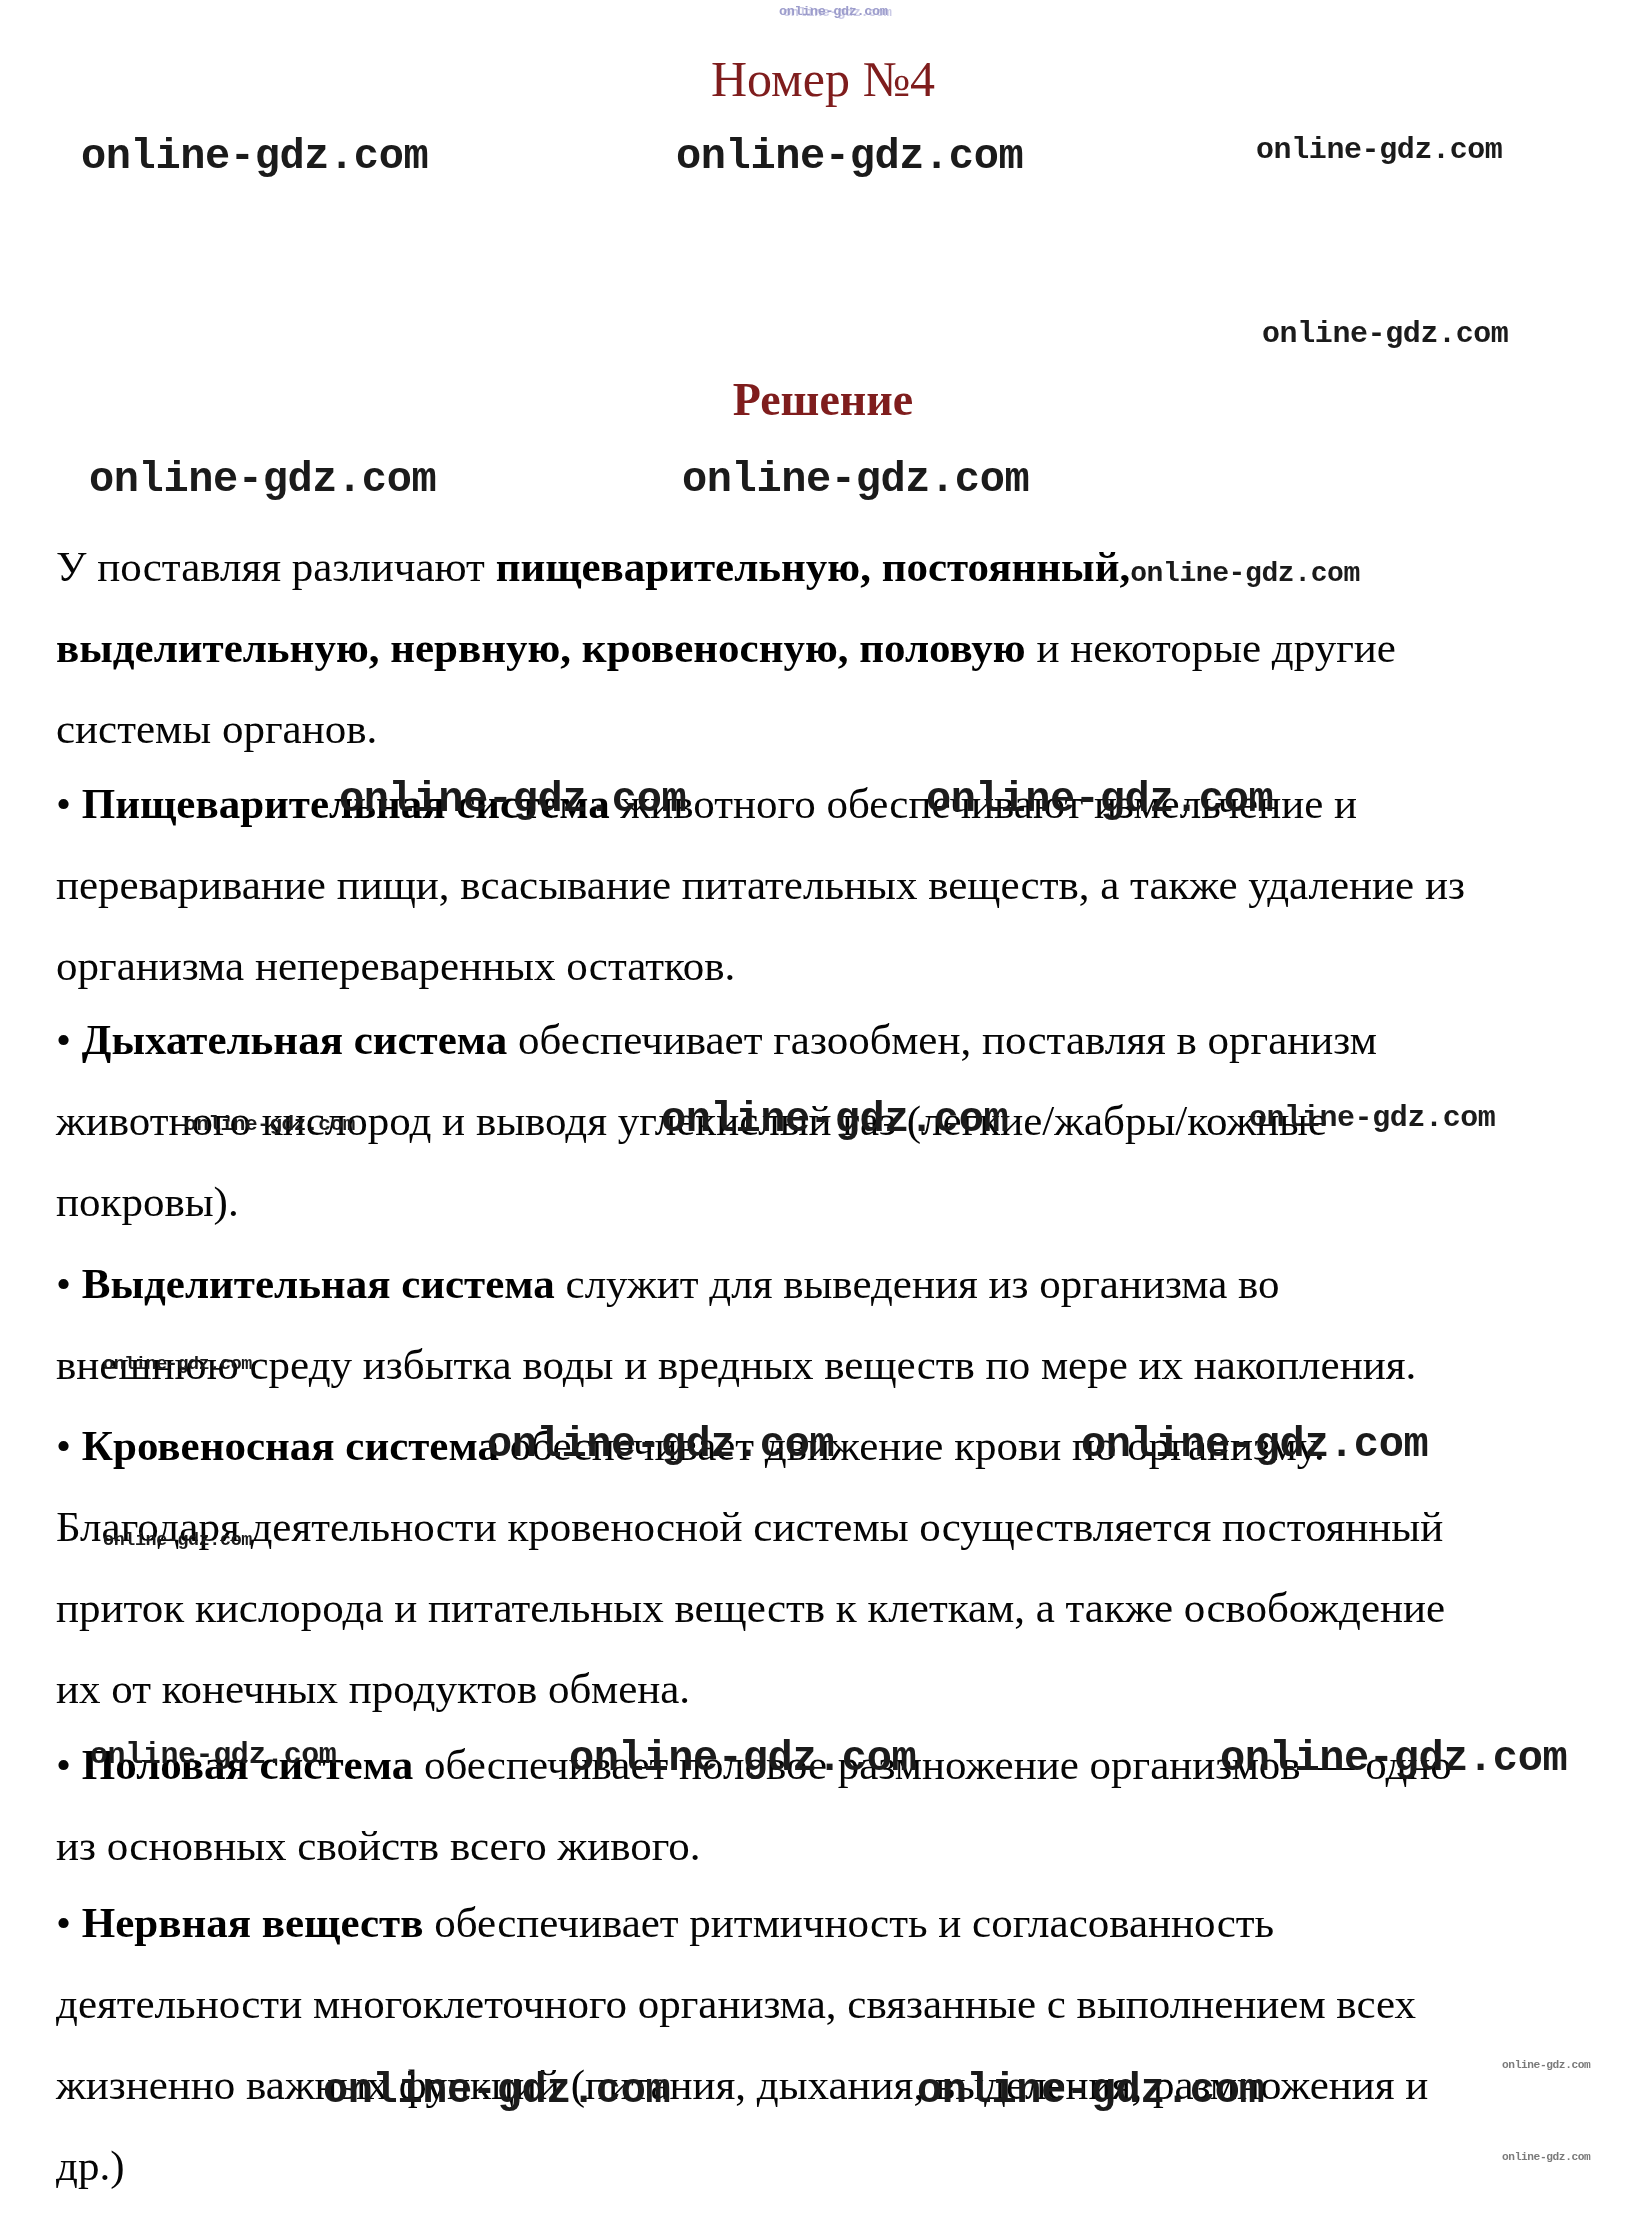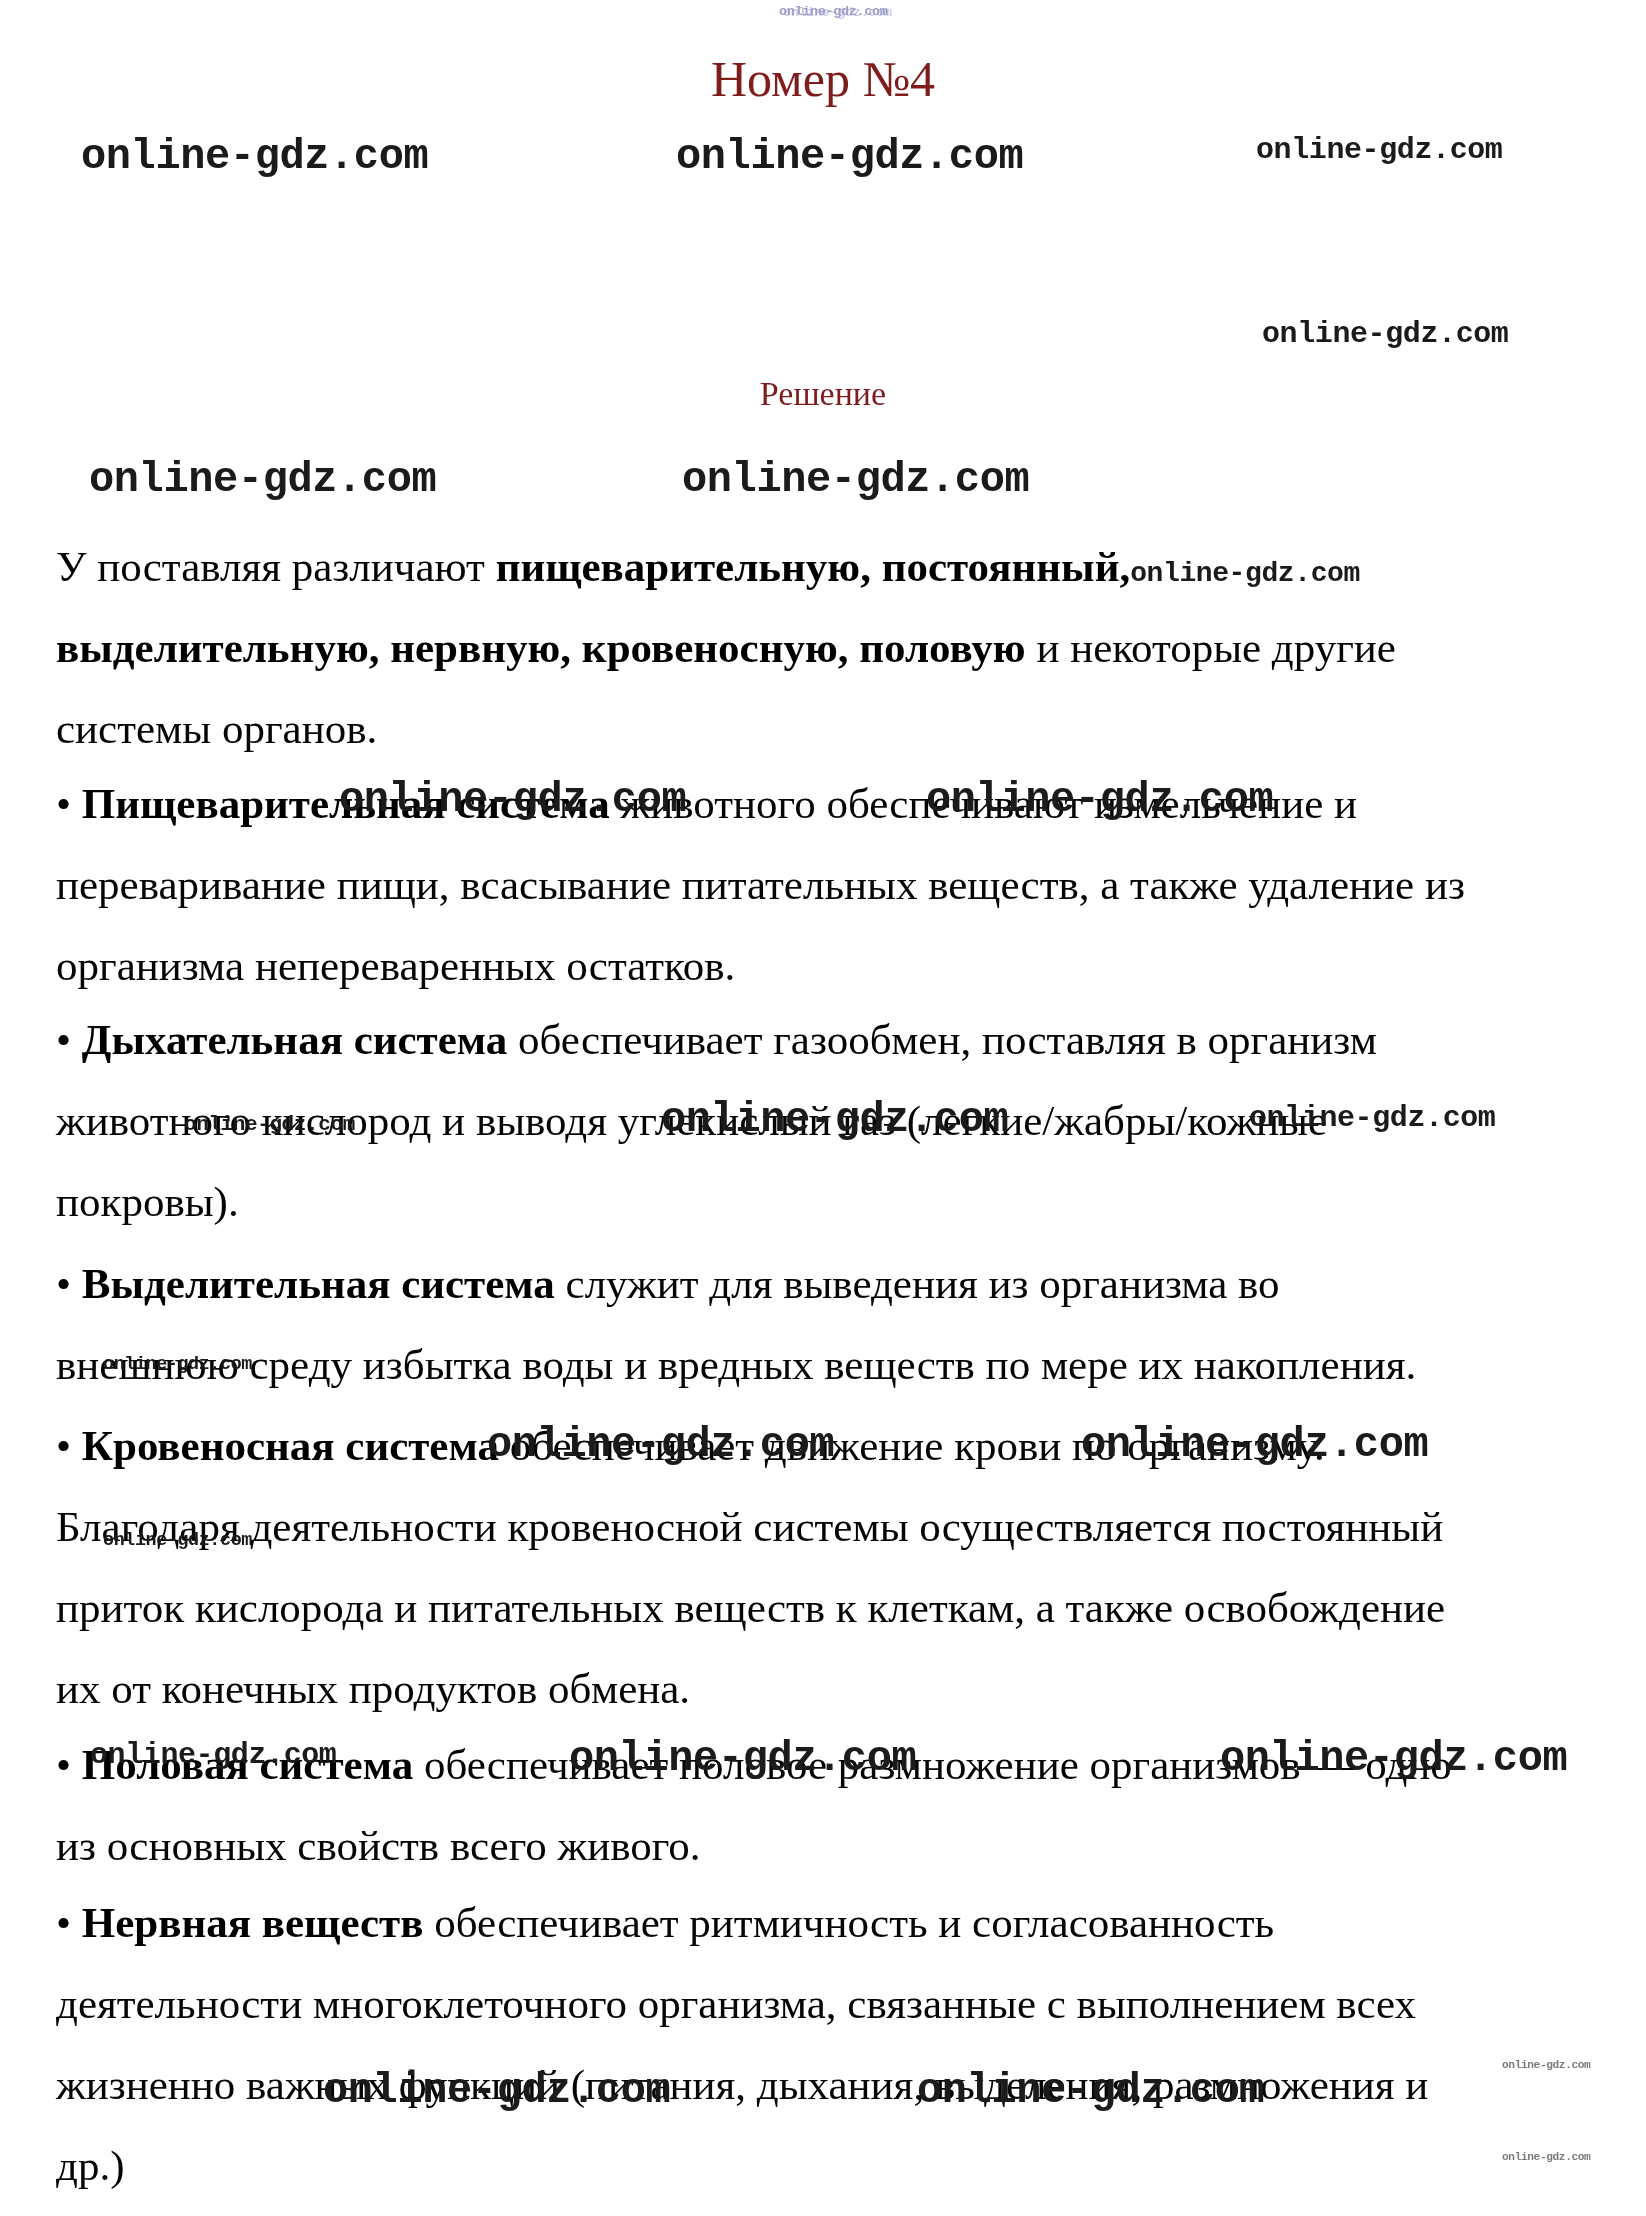--- a/index.html
+++ b/index.html
@@ -19,21 +19,21 @@
   .heading {
     position: absolute;
     left: 0;
     width: 100%;
     text-align: center;
     font-family: "Liberation Serif", serif;
     color: #7f1d1d;
     white-space: pre-line;
   }
   .h-title { top: 51px; font-size: 50px; line-height: 1.15; }
-  .h-solution { top: 374px; font-size: 34px; line-height: 1.15; }
+  .h-solution { top: 374px; font-size: 46px; line-height: 1.15; font-weight: bold; }
   .para {
     position: absolute;
     left: 56px;
     width: 1557px;
     font-size: 43px;
     line-height: 81px;
     white-space: pre-line;
     color: #050505;
   }
   .para b { font-weight: 700; color: #000; }

